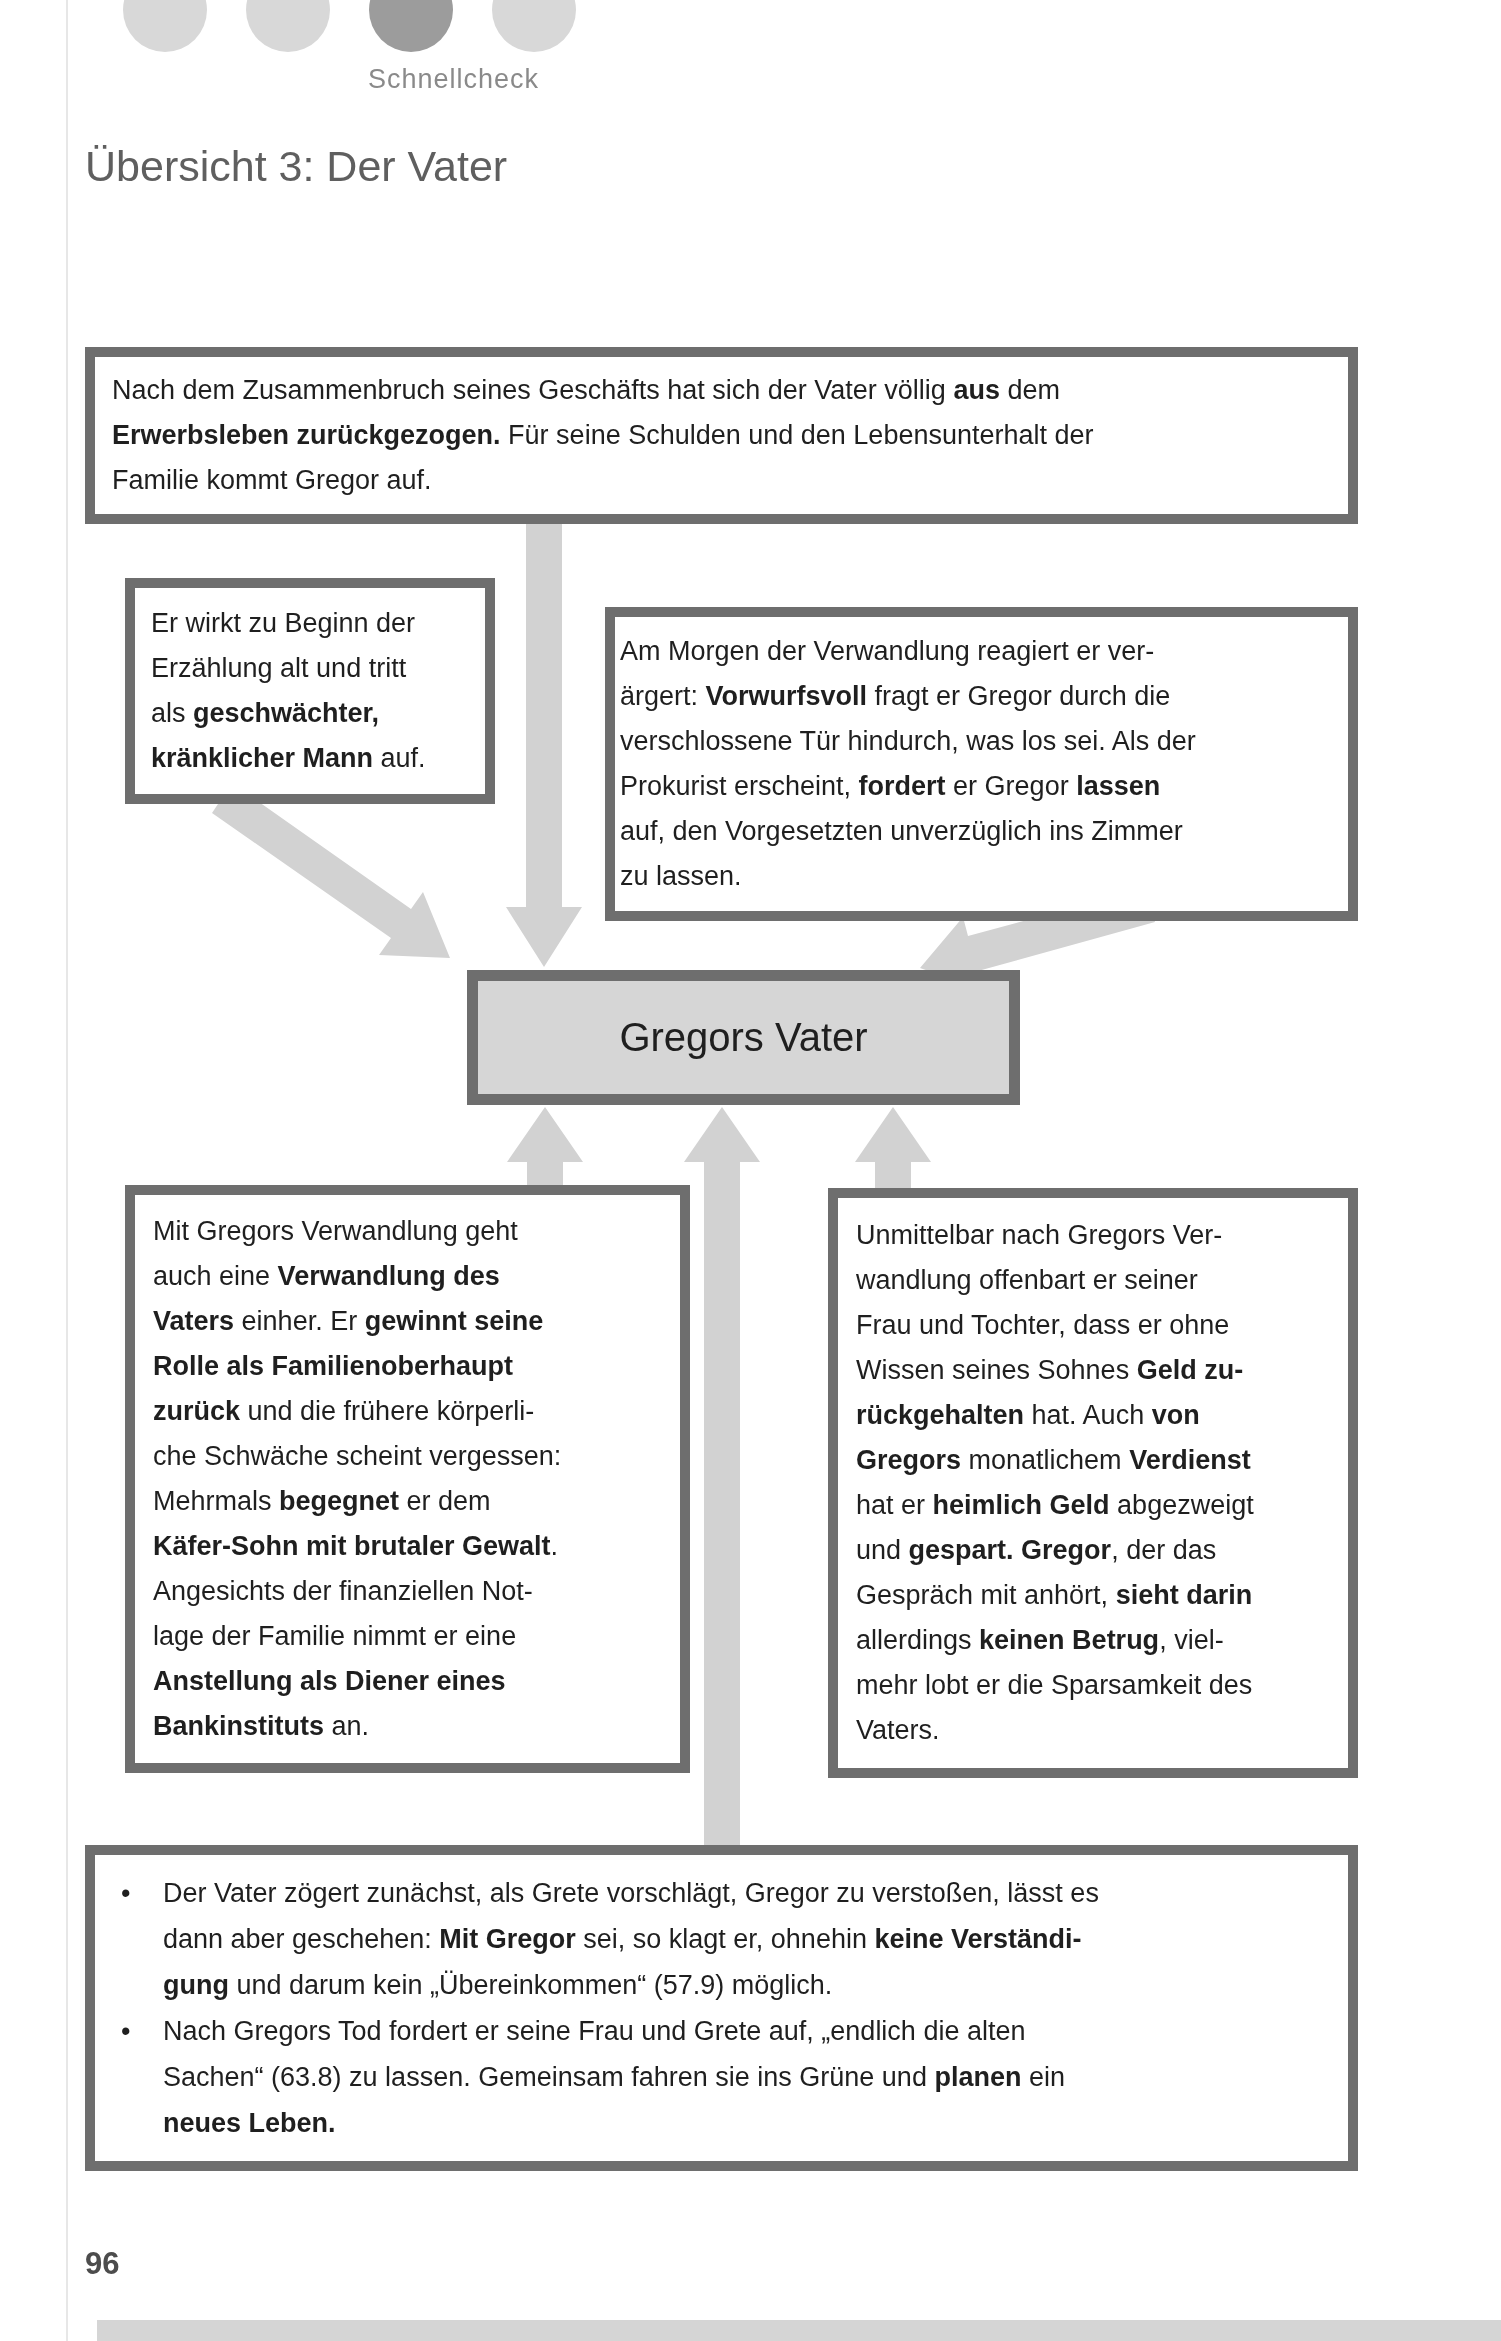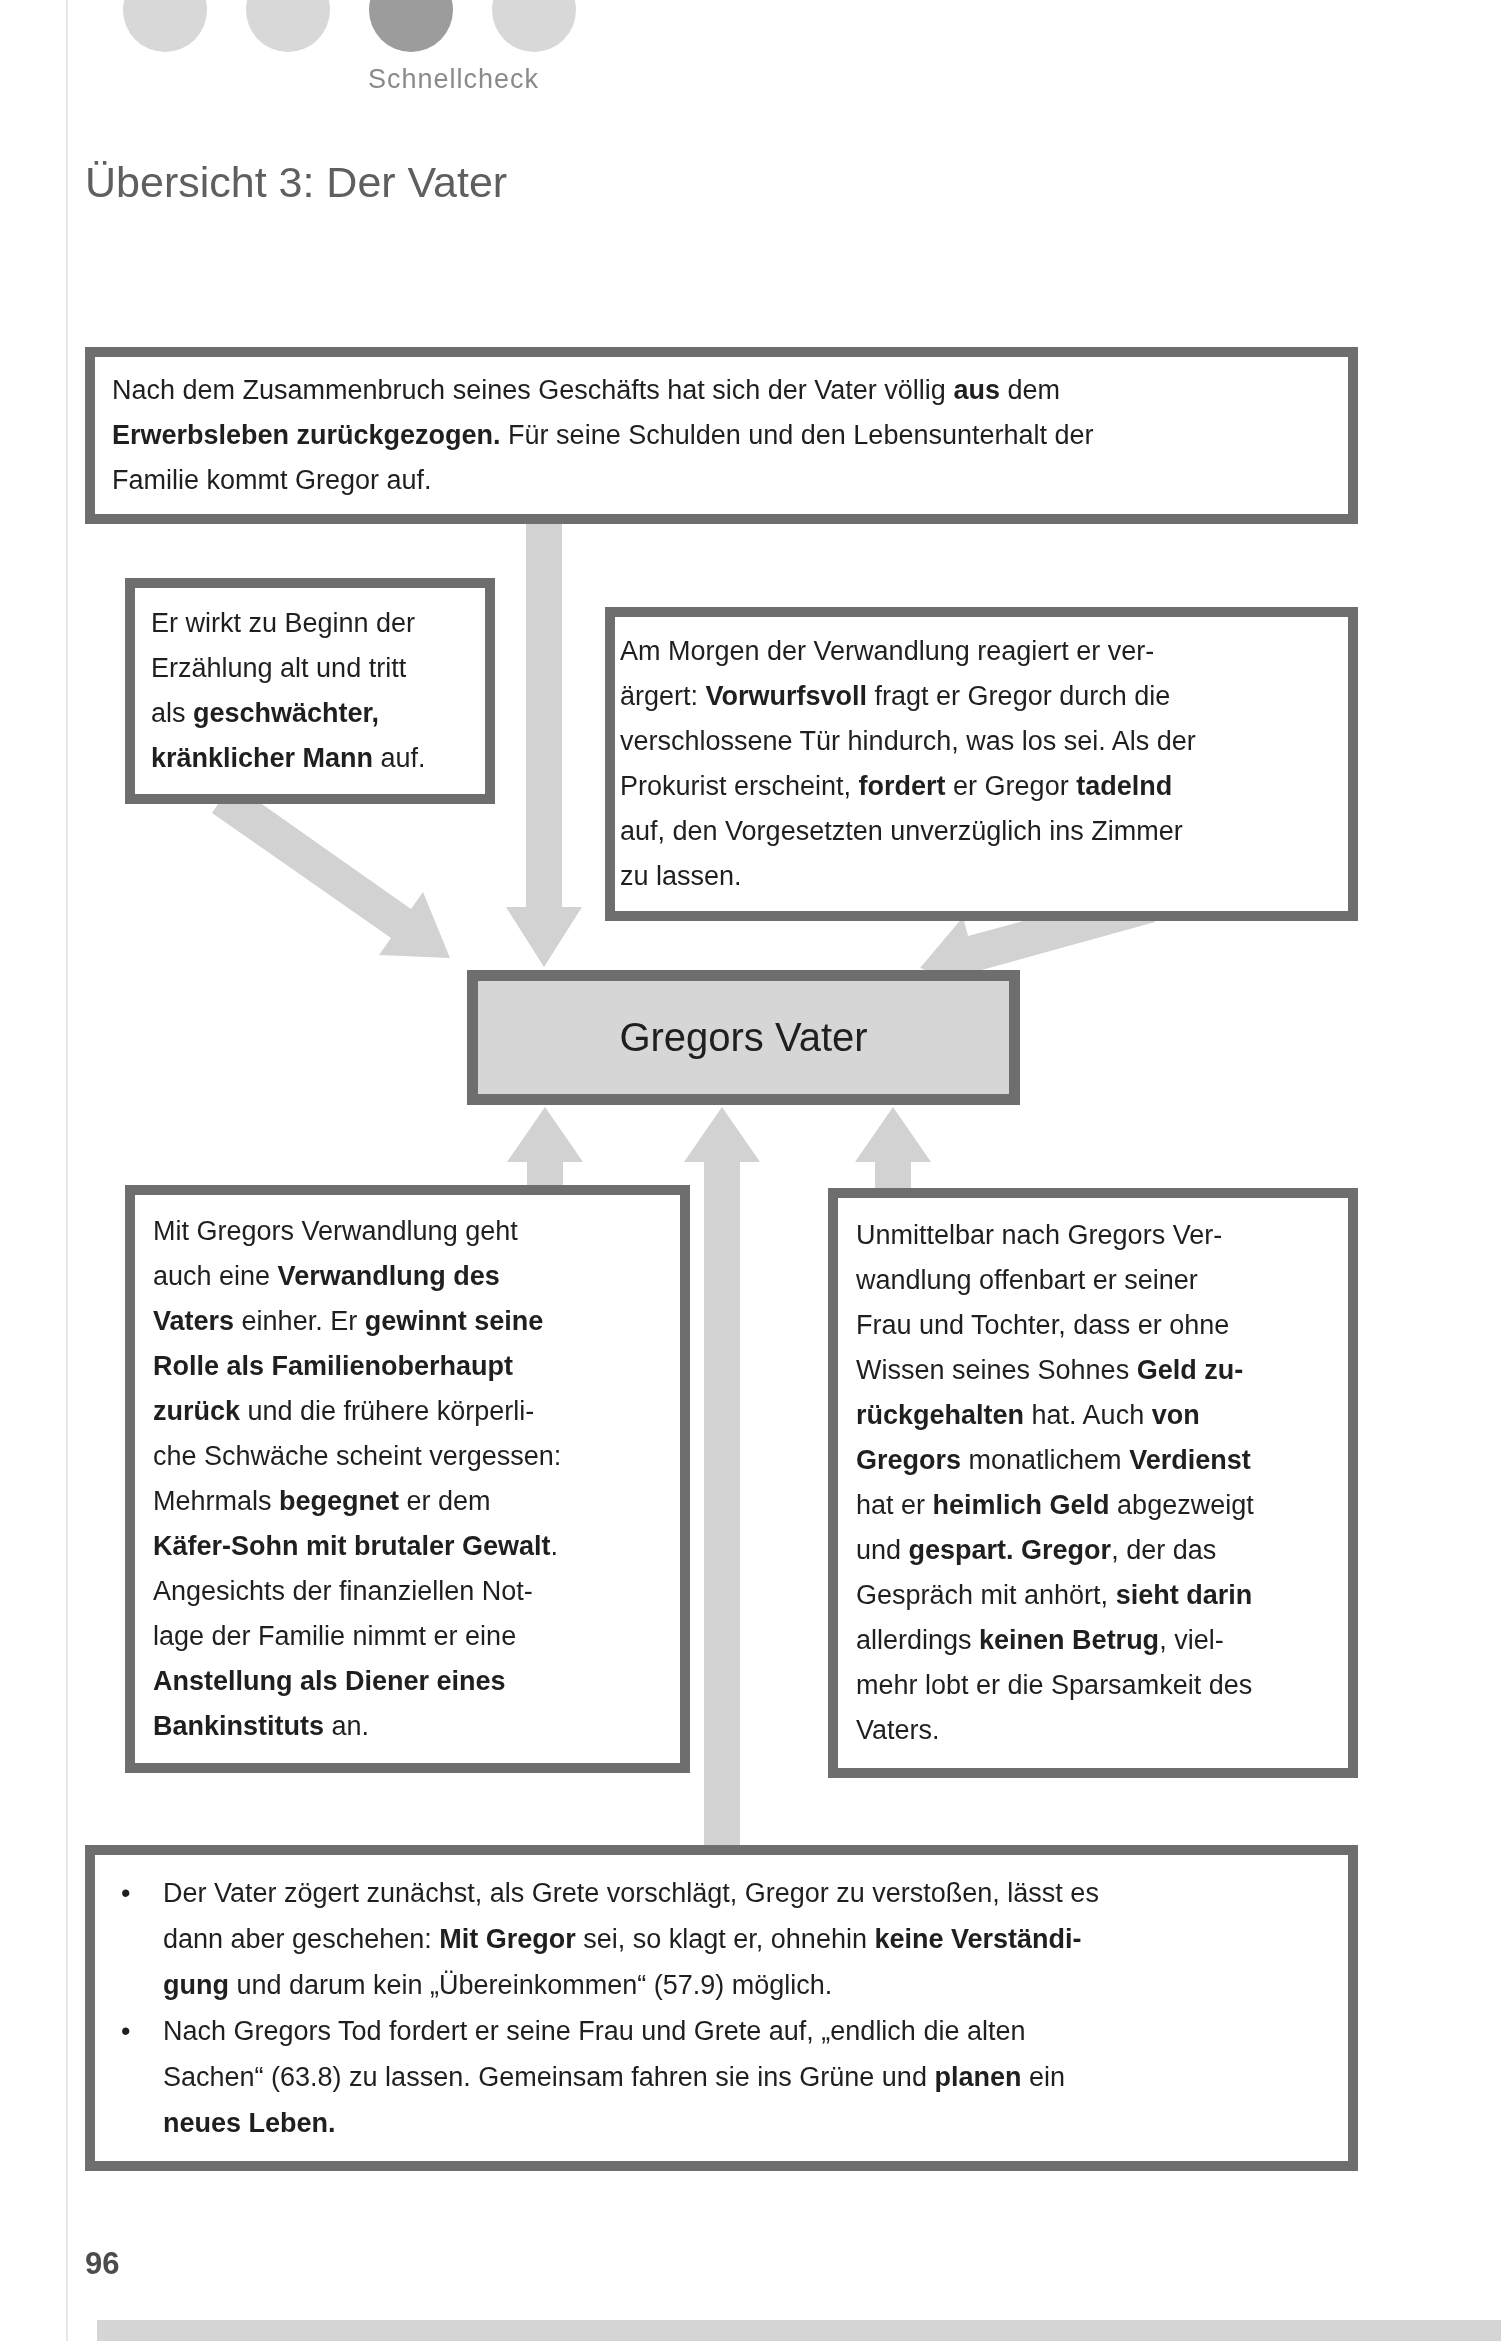--- a/index.html
+++ b/index.html
@@ -16,21 +16,21 @@
   body{
     width:1501px;height:2341px;position:relative;background:#ffffff;
     font-family:"Liberation Sans", sans-serif;color:var(--text);
     overflow:hidden;
   }
   .left-rule{position:absolute;left:66px;top:0;width:2px;height:2341px;background:#e7e7e7;}
   .dots{position:absolute;left:123px;top:-32px;display:flex;gap:39px;}
   .dot{width:84px;height:84px;border-radius:50%;background:var(--dot-inactive);}
   .dot.active{background:var(--dot-active);}
   .check-label{position:absolute;left:368px;top:64px;font-size:27px;letter-spacing:1px;color:var(--muted);}
-  .page-title{position:absolute;left:85px;top:158px;font-size:43px;color:var(--title);}
+  .page-title{position:absolute;left:85px;top:142px;font-size:43px;color:var(--title);}
   .arrow-layer{position:absolute;left:0;top:0;z-index:0;}
   .box{
     position:absolute;z-index:1;background:#fff;border:10px solid var(--box-border);
     box-sizing:border-box;font-size:27px;line-height:45px;
   }
   .tl{white-space:pre;}
   .box-top{left:85px;top:347px;width:1273px;padding:11px 17px;}
   .box-left{left:125px;top:578px;width:370px;padding:13px 16px;}
   .box-right{left:605px;top:607px;width:753px;padding:12px 5px;}
   .box-center{
@@ -83,21 +83,21 @@
     <div class="tl">Er wirkt zu Beginn der</div>
     <div class="tl">Erzählung alt und tritt</div>
     <div class="tl">als <b>geschwächter,</b></div>
     <div class="tl"><b>kränklicher Mann</b> auf.</div>
   </div>
 
 <div class="box box-right">
     <div class="tl">Am Morgen der Verwandlung reagiert er ver-</div>
     <div class="tl">ärgert: <b>Vorwurfsvoll</b> fragt er Gregor durch die</div>
     <div class="tl">verschlossene Tür hindurch, was los sei. Als der</div>
-    <div class="tl">Prokurist erscheint, <b>fordert</b> er Gregor <b>tadelnd</b></div>
+    <div class="tl">Prokurist erscheint, <b>fordert</b> er Gregor <b>lassen</b></div>
     <div class="tl">auf, den Vorgesetzten unverzüglich ins Zimmer</div>
     <div class="tl">zu lassen.</div>
   </div>
 
 <div class="box box-center">
   <span>Gregors Vater</span>
 </div>
 
 <div class="box box-bottom-left">
     <div class="tl">Mit Gregors Verwandlung geht</div>

